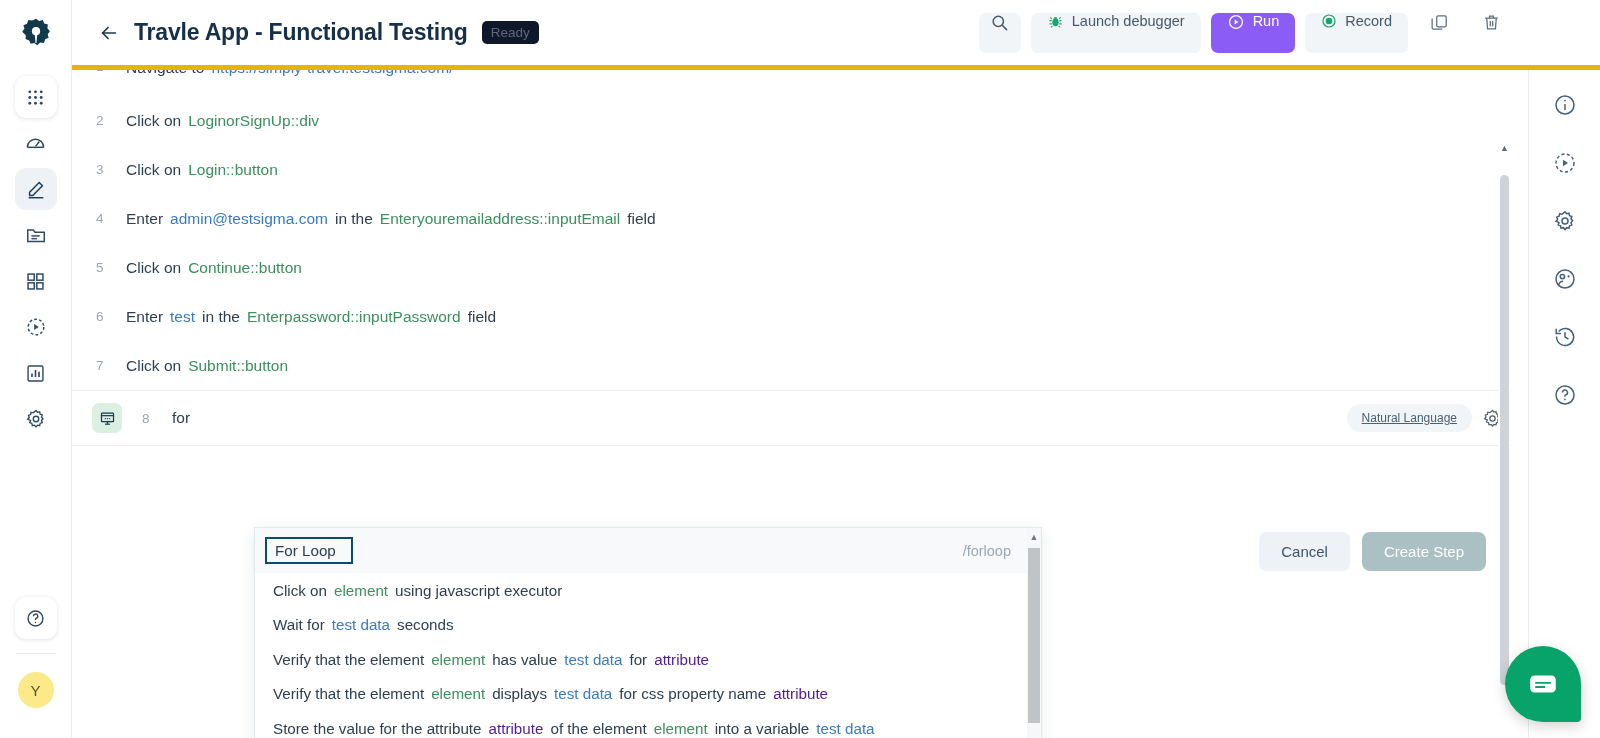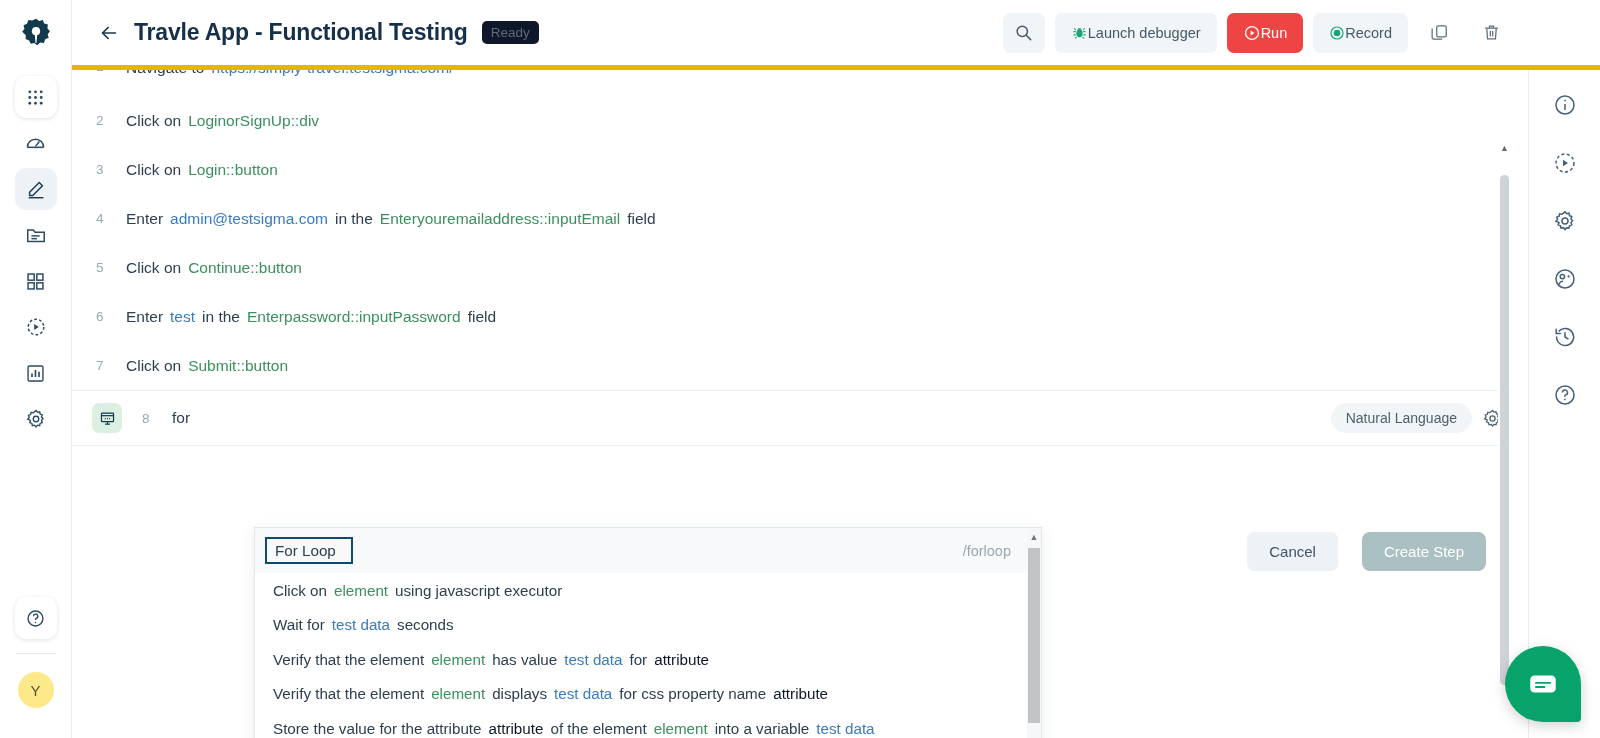--- a/index.html
+++ b/index.html
@@ -65,61 +65,61 @@
   }
   .back-arrow { width: 30px; height: 30px; display:flex; align-items:center; justify-content:center; color: #19364a; cursor: pointer; margin-right: 10px;}
   .title { font-size: 23px; font-weight: 700; letter-spacing: -.2px; color: #16304a; white-space: nowrap; }
   .ready-badge {
     margin-left: 14px; background: #0f172a; color: #5c6b7a;
     font-size: 13.5px; padding: 4px 9px; border-radius: 5px;
   }
   .top-actions { margin-left: auto; display: flex; align-items: center; gap: 10px; }
   .tbtn {
     height: 40px; border-radius: 7px; background: #f2f5f8;
-    display: flex; align-items: center; 
+    display: flex; gap: 8px;
     padding: 0 16px; font-size: 14.5px; color: #45596b; cursor: pointer; white-space: nowrap;
   }
   .tbtn.icon-only { width: 42px; padding: 0; justify-content: center; }
-  .tbtn.primary { background: #ef4444; color: #ffffff; }
+  .tbtn.primary { background: #8b5cf6; color: #ffffff; }
   .tbtn.plain { background: transparent; color: #5d6f7f; }
 
   
   .content { position: relative; flex: 1; overflow: hidden; background: #fff; }
   .steps-scroll { position: absolute; inset: 0 88px 0 0; }
 
   .step-row {
     display: flex; align-items: center;
     min-height: 49px;
     padding-left: 24px;
     font-size: 15.5px;
   }
   .step-row .gutter { width: 44px; flex: 0 0 44px; display:flex; align-items:center; justify-content:center; }
   .step-num { width: 30px; flex: 0 0 30px; color: #9aa7b4; font-size: 13.5px; }
   .step-text { color: #2c3e50; display: flex; flex-wrap: wrap; align-items: baseline; }
   .step-text span { margin-right: 7px; }
   .tok-element { color: #3c8f5f; }
   .tok-data { color: #3a7bbf; }
-  .tok-attr { color: #0f172a; }
+  .tok-attr { color: #4c1d95; }
   .tok-url { color: #3a7bbf; }
 
   .step-row.clipped { height: 26px; min-height: 0; align-items: flex-start; overflow: hidden; }
   .step-row.clipped .step-text, .step-row.clipped .step-num { position: relative; top: -11px; }
 
   .step-row.active {
     border-top: 1px solid #eceff2; border-bottom: 1px solid #eceff2;
     min-height: 56px; padding-left: 0; position: relative;
   }
   .step-row.active .gutter { width: 70px; flex: 0 0 70px; }
   .gutter-tile {
     width: 30px; height: 30px; border-radius: 7px; background: #dcefe3;
     display: flex; align-items: center; justify-content: center; color: #123a4c; cursor: pointer;
   }
   .nl-chip {
     margin-left: auto; background: #f2f5f8; color: #4d6070;
-    font-size: 14px; padding: 7px 15px; border-radius: 18px; cursor: pointer;
+    font-size: 12px; padding: 7px 15px; border-radius: 18px; cursor: pointer; text-decoration: underline;
   }
   .row-gear { width: 40px; display: flex; align-items: center; justify-content: center; color: #4d6070; cursor: pointer; }
 
   
   .suggest {
     position: absolute; left: 182px; top: 457px;
     width: 788px; height: 281px;
     background: #ffffff;
     border: 1px solid #e4e8ec;
     border-bottom: none;
@@ -140,21 +140,21 @@
   .sug-scroll { position: absolute; right: 0; top: 0; width: 14px; height: 281px; background: #f6f7f9; }
   .sug-scroll .arrow-up {
     height: 17px; display: flex; align-items: center; justify-content: center;
     color: #6a7885; font-size: 9px; cursor: pointer;
   }
   .sug-thumb { position: absolute; top: 20px; left: 1px; width: 12px; height: 175px; background: #c1c4c7; cursor: pointer; }
 
   
   .form-actions {
     position: absolute; right: 114px; top: 462px;
-    display: flex; align-items: center; gap: 24px; z-index: 6; text-align: right;
+    display: flex; align-items: center; gap: 12px; z-index: 6; text-align: right;
   }
   .btn-cancel {
     height: 39px; padding: 0 22px; border-radius: 7px;
     background: #eef2f6; color: #3d5366; font-size: 15px;
     display: flex; align-items: center; cursor: pointer;
   }
   .btn-create {
     height: 39px; padding: 0 22px; border-radius: 8px;
     background: #aac0c3; color: #ffffff; font-size: 15px;
     display: flex; align-items: center; cursor: pointer;

